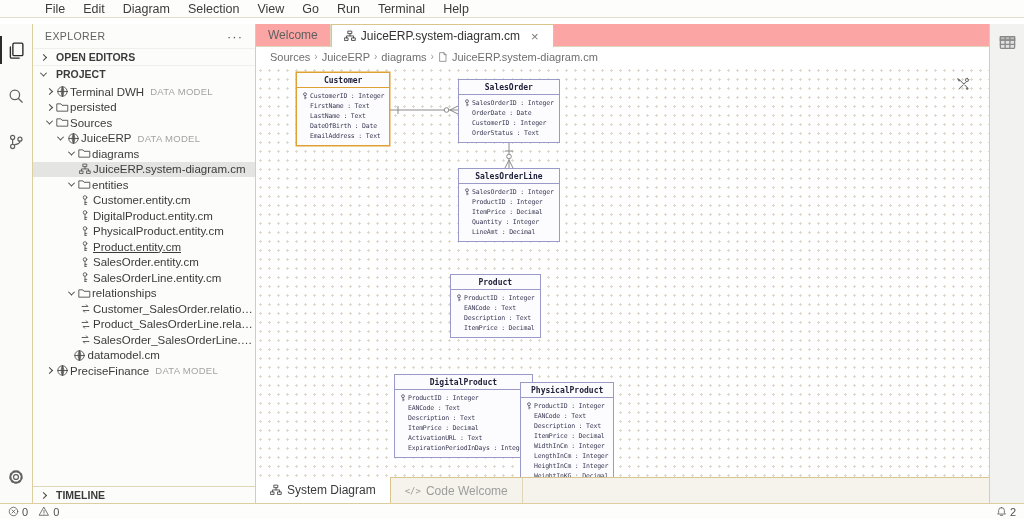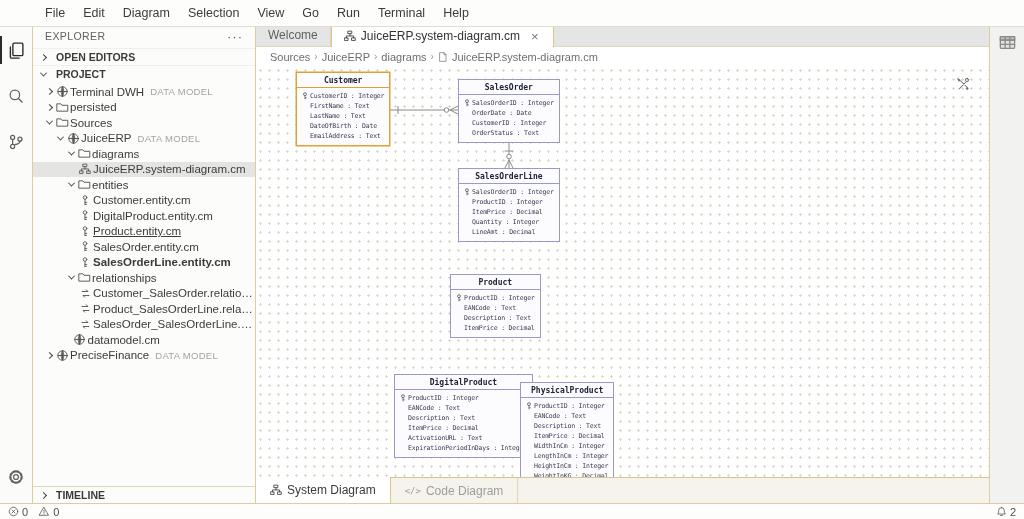--- a/index.html
+++ b/index.html
@@ -1,21 +1,21 @@
 <!DOCTYPE html>
 <html><head>
 <meta charset="utf-8">
 <style>
   * { margin:0; padding:0; box-sizing:border-box; }
   html,body { width:1024px; height:519px; overflow:hidden; background:#fff;
     font-family:"Liberation Sans","DejaVu Sans",sans-serif; -webkit-font-smoothing:antialiased; }
   .app { position:relative; width:1024px; height:519px; background:#fff; }
 
   
-  .menubar { position:absolute; top:0; left:0; right:0; height:27px; background:#fdfdfc;
+  .menubar { position:absolute; top:0; left:0; right:0; height:18px; background:#fdfdfc;
     border-bottom:1px solid #e3ddcb; display:flex; align-items:center; padding-left:36px; z-index:5; }
   .menu-item { font-size:12.5px; color:#3c3c3c; padding:3px 9px; cursor:default; border-radius:3px; }
 
   
   .activitybar { position:absolute; top:24px; left:0; width:33px; bottom:16px; background:#fbfbfa;
     border-right:1px solid #ddcd9f; display:flex; flex-direction:column; align-items:center; }
   .act-item { width:33px; height:40px; display:flex; align-items:center; justify-content:center;
     color:#616161; position:relative; margin-top:6px; }
   .act-item.active { color:#2b2b2b; }
   .act-item.active::before { content:""; position:absolute; left:0; top:6px; bottom:6px; width:2px; background:#2b2b2b; }
@@ -38,21 +38,21 @@
   .tree-row .label { overflow:hidden; text-overflow:ellipsis; }
   .tree-row .badge { color:#a3a3a3; font-size:9.5px; margin-left:6px; letter-spacing:.3px; }
   .chev { display:inline-block; width:5px; height:5px; border-right:1.2px solid #424242; border-bottom:1.2px solid #424242; }
   .chev.down { transform:rotate(45deg) translate(-1px,-1px); }
   .chev.right { transform:rotate(-45deg); }
   .timeline-row { border-top:1px solid #e0d6b8; }
 
   
   .editor { position:absolute; top:24px; left:256px; width:734px; bottom:16px; display:flex; flex-direction:column;
     border-right:1px solid #ddcd9f; background:#fff; }
-  .tabstrip { height:23px; flex:0 0 23px; background:#e5e5e5; display:flex; border-bottom:1px solid #e0d6b8; }
+  .tabstrip { height:23px; flex:0 0 23px; background:#fca5a5; display:flex; border-bottom:1px solid #e0d6b8; }
   .tab { display:flex; align-items:center; gap:5px; padding:0 12px; font-size:12px; color:#5f5f5f;
     border-right:1px solid #e0d6b8; cursor:pointer; }
   .tab.active { background:#fff; color:#333; border-top:1px solid #d9c48c; border-right:1px solid #d9c48c;
     border-left:1px solid #d9c48c; margin-bottom:-1px; }
   .tab .close { font-size:13px; color:#777; margin-left:4px; padding:0 2px; }
   .breadcrumbs { height:19px; flex:0 0 19px; display:flex; align-items:center; gap:4px; padding-left:14px;
     font-size:11px; color:#6e6e6e; background:#fff; }
   .breadcrumbs .sep { color:#9a9a9a; font-size:10px; }
   .breadcrumbs .bc { cursor:pointer; }
 
@@ -245,39 +245,48 @@
         </div>
         <div class="tree-row" style="padding-left: 44px;">
           <span class="t-icon">
             <svg width="12" height="13" viewBox="0 0 16 16" fill="none" stroke="currentColor" stroke-width="1.1" stroke-linecap="round" stroke-linejoin="round">
               <circle cx="8" cy="4" r="2.4"></circle>
               <path d="M8 6.4v7 M8 10.5h2.4 M8 13.2h2"></path>
             </svg>
           </span>
           <span class="label">DigitalProduct.entity.cm</span>
         </div>
-        <div class="tree-row" style="padding-left: 44px; text-decoration: underline;">
+        <div class="tree-row" style="padding-left: 44px;">
           <span class="t-icon">
             <svg width="12" height="13" viewBox="0 0 16 16" fill="none" stroke="currentColor" stroke-width="1.1" stroke-linecap="round" stroke-linejoin="round">
               <circle cx="8" cy="4" r="2.4"></circle>
               <path d="M8 6.4v7 M8 10.5h2.4 M8 13.2h2"></path>
             </svg>
           </span>
-          <span class="label">Product.entity.cm</span>
-        </div>
-        <div class="tree-row" style="padding-left: 44px;">
+          <span class="label">PhysicalProduct.entity.cm</span>
+        </div>
+        <div class="tree-row" style="padding-left: 44px; text-decoration: underline;">
           <span class="t-icon">
             <svg width="12" height="13" viewBox="0 0 16 16" fill="none" stroke="currentColor" stroke-width="1.1" stroke-linecap="round" stroke-linejoin="round">
               <circle cx="8" cy="4" r="2.4"></circle>
               <path d="M8 6.4v7 M8 10.5h2.4 M8 13.2h2"></path>
             </svg>
           </span>
+          <span class="label">Product.entity.cm</span>
+        </div>
+        <div class="tree-row" style="padding-left: 44px;">
+          <span class="t-icon">
+            <svg width="12" height="13" viewBox="0 0 16 16" fill="none" stroke="currentColor" stroke-width="1.1" stroke-linecap="round" stroke-linejoin="round">
+              <circle cx="8" cy="4" r="2.4"></circle>
+              <path d="M8 6.4v7 M8 10.5h2.4 M8 13.2h2"></path>
+            </svg>
+          </span>
           <span class="label">SalesOrder.entity.cm</span>
         </div>
-        <div class="tree-row" style="padding-left: 44px; font-weight: bold;">
+        <div class="tree-row" style="padding-left: 44px;">
           <span class="t-icon">
             <svg width="12" height="13" viewBox="0 0 16 16" fill="none" stroke="currentColor" stroke-width="1.1" stroke-linecap="round" stroke-linejoin="round">
               <circle cx="8" cy="4" r="2.4"></circle>
               <path d="M8 6.4v7 M8 10.5h2.4 M8 13.2h2"></path>
             </svg>
           </span>
           <span class="label">SalesOrderLine.entity.cm</span>
         </div>
         <div class="tree-row" style="padding-left: 33px;">
           <span class="chev-box">
@@ -601,21 +610,21 @@
               <rect x="5.6" y="1" width="4.8" height="3.4"></rect>
               <rect x="1" y="10" width="4.4" height="3.4"></rect>
               <rect x="10.6" y="10" width="4.4" height="3.4"></rect>
               <path d="M8 4.4v3 M3.2 10V7.4h9.6V10"></path>
             </svg>
           </span>
           <span>System Diagram</span>
         </div>
         <div class="btab">
           <span class="code-glyph">&lt;/&gt;</span>
-          <span>Code Diagram</span>
+          <span>Code Welcome</span>
         </div>
       </div>
   </div>
 
   <div class="rightrail">
     <span class="rail-icon ico" id="railicon">
         <svg width="19" height="19" viewBox="0 0 16 16" fill="none" stroke="currentColor" stroke-width="1.1" stroke-linecap="round" stroke-linejoin="round">
           <rect x="2" y="3" width="12" height="10" rx="1" fill="#e2e2e2"></rect>
           <rect x="2" y="3" width="12" height="3" fill="#bdbdbd"></rect>
           <path d="M2 6h12 M2 9.5h12 M6 3v10 M10 3v10" stroke="#8a8a8a"></path>

